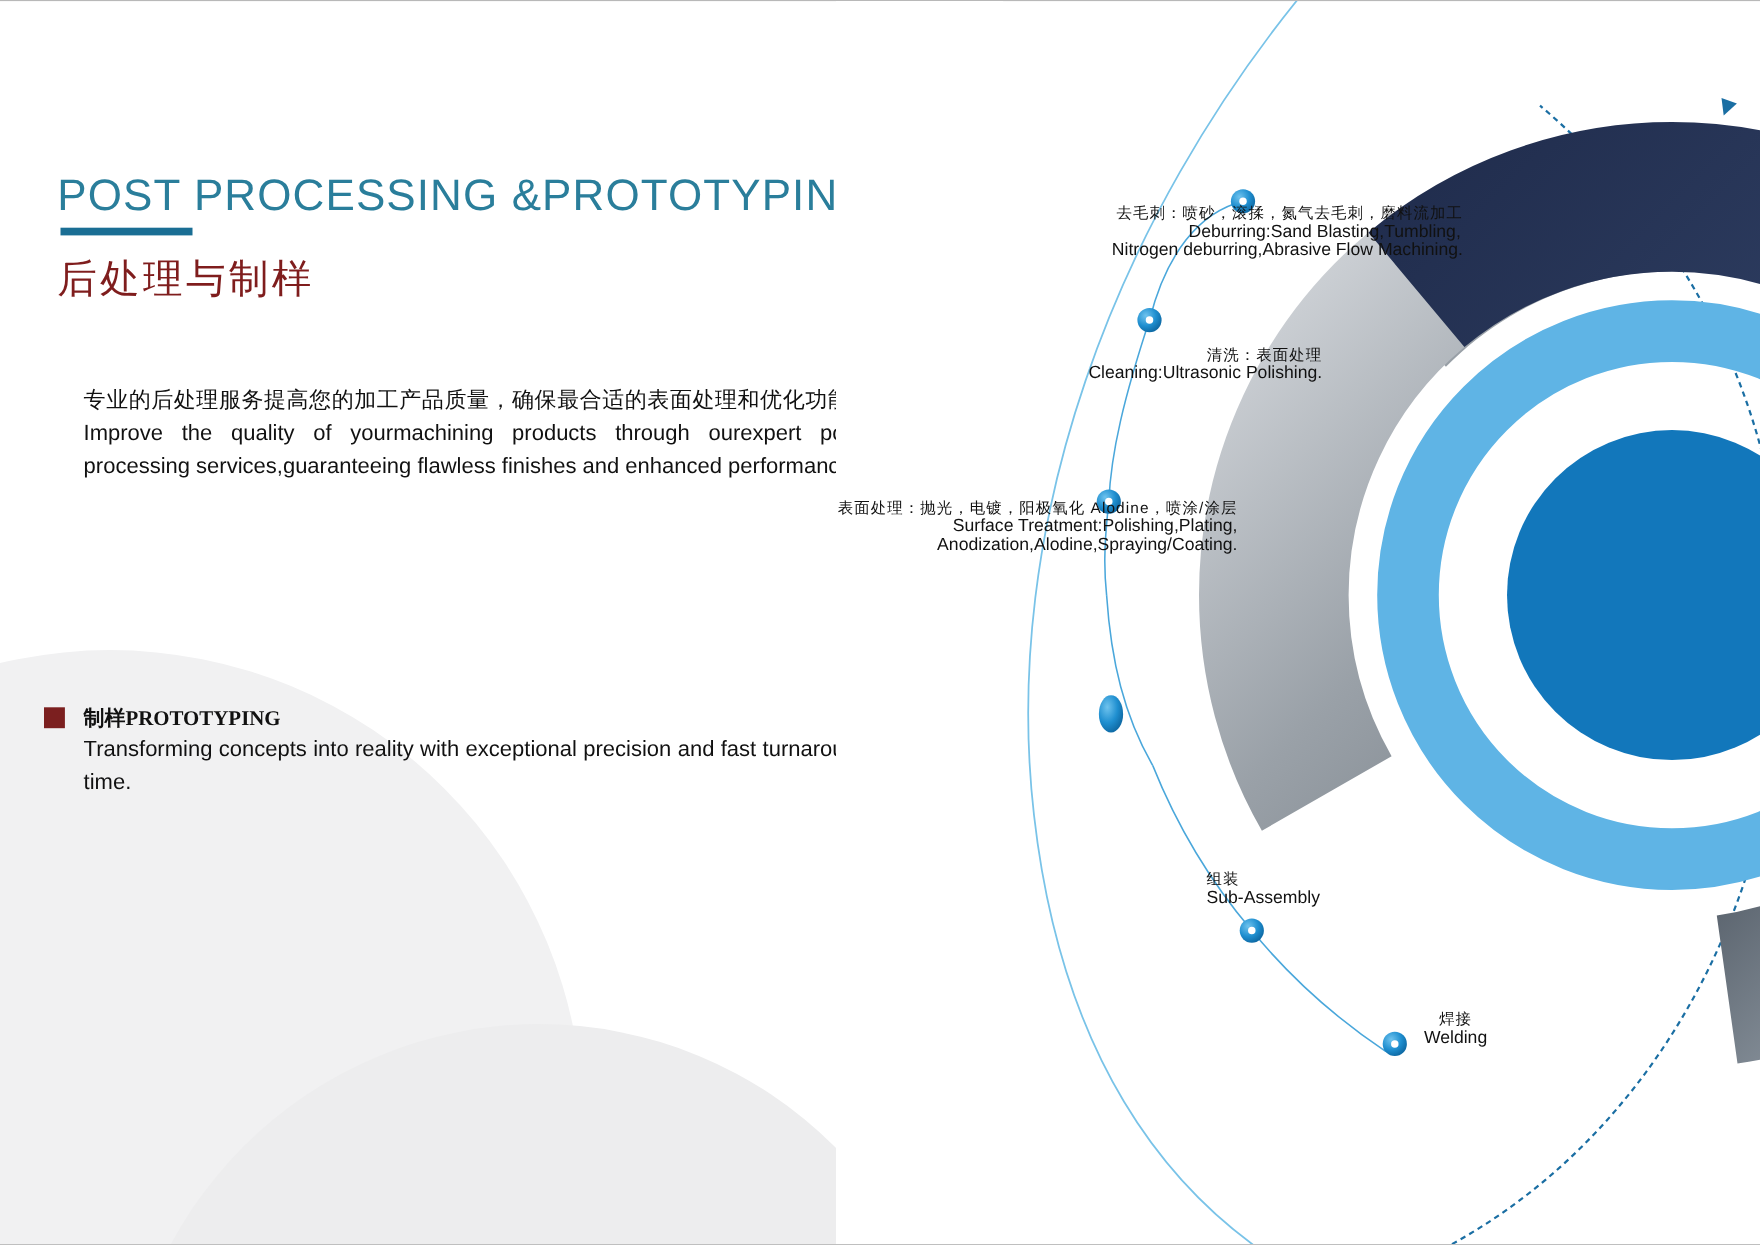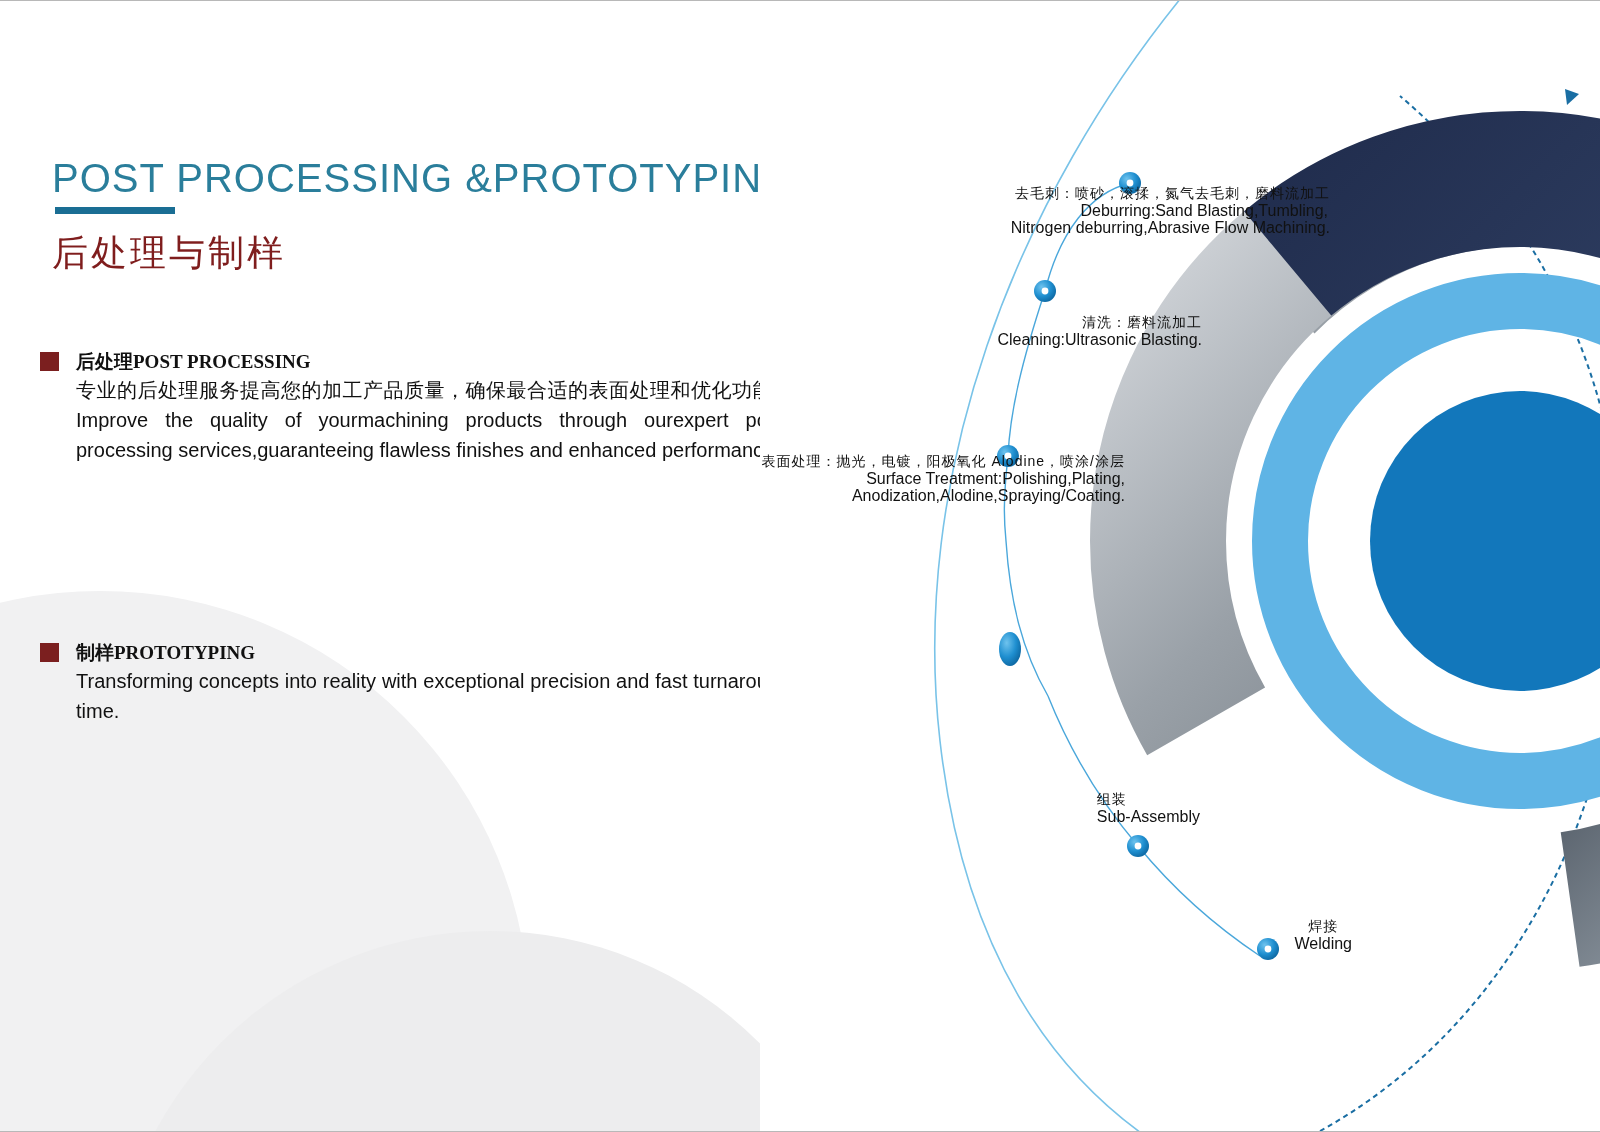--- a/index.html
+++ b/index.html
@@ -109,24 +109,20 @@
   <div class="deco-circle deco-c1"></div>
   <div class="deco-circle deco-c2"></div>
 
   <div class="left-col">
 
     <div class="title-en">POST  PROCESSING  &amp;PROTOTYPING</div>
     <div class="title-rule"></div>
     <div class="title-cn">后处理与制样</div>
 
     <div class="block block-1">
-      <div class="block-head">
-        <span class="bullet"></span>
-        <span class="head-cn">后处理</span><span class="head-en">POST        PROCESSING</span>
-      </div>
       <p class="para para-cn">专业的后处理服务提高您的加工产品质量，确保最合适的表面处理和优化功能</p>
       <p class="para para-en j">Improve the quality of yourmachining products through ourexpert post-processing services,guaranteeing flawless finishes and enhanced   performance.</p>
     </div>
 
     <div class="block block-2">
       <div class="block-head">
         <span class="bullet"></span>
         <span class="head-cn">制样</span><span class="head-en">PROTOTYPING</span>
       </div>
       <p class="para para-en j">Transforming concepts into reality with exceptional precision and fast turnaround   time.</p>
@@ -240,22 +236,22 @@
     </svg>
   </div>
 
   <div class="callout co-deburring">
     <span class="line cn l1">去毛刺：喷砂，滚揉，氮气去毛刺，磨料流加工</span>
     <span class="line en l2">Deburring:Sand        Blasting,Tumbling,</span>
     <span class="line en">Nitrogen   deburring,Abrasive   Flow   Machining.</span>
   </div>
 
   <div class="callout co-cleaning">
-    <span class="line cn">清洗：磨料流加工</span>
-    <span class="line en">Cleaning:Ultrasonic        Blasting.</span>
+    <span class="line cn">清洗：表面处理</span>
+    <span class="line en">Cleaning:Ultrasonic        Polishing.</span>
   </div>
 
   <div class="callout co-surface">
     <span class="line cn">表面处理：抛光，电镀，阳极氧化 Alodine，喷涂/涂层</span>
     <span class="line en">Surface           Treatment:Polishing,Plating,</span>
     <span class="line en">Anodization,Alodine,Spraying/Coating.</span>
   </div>
 
 
   <div class="callout co-assembly">

